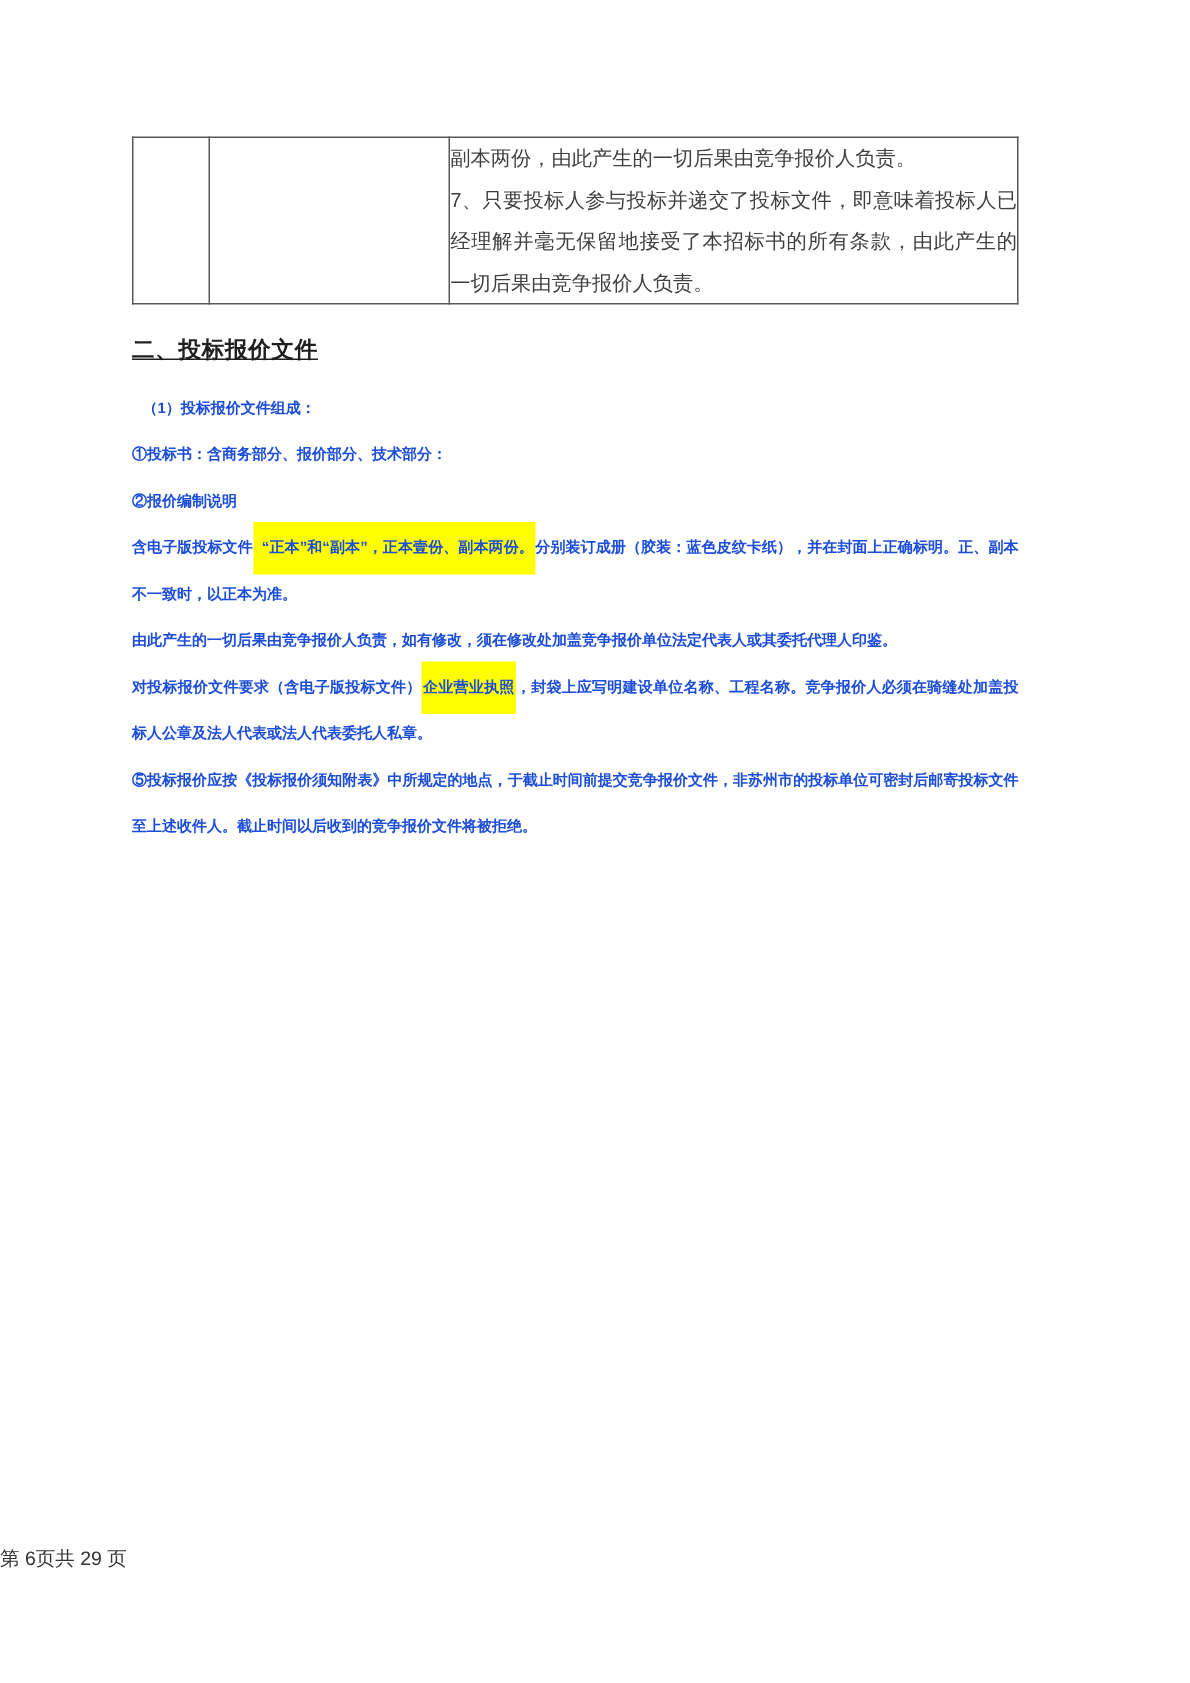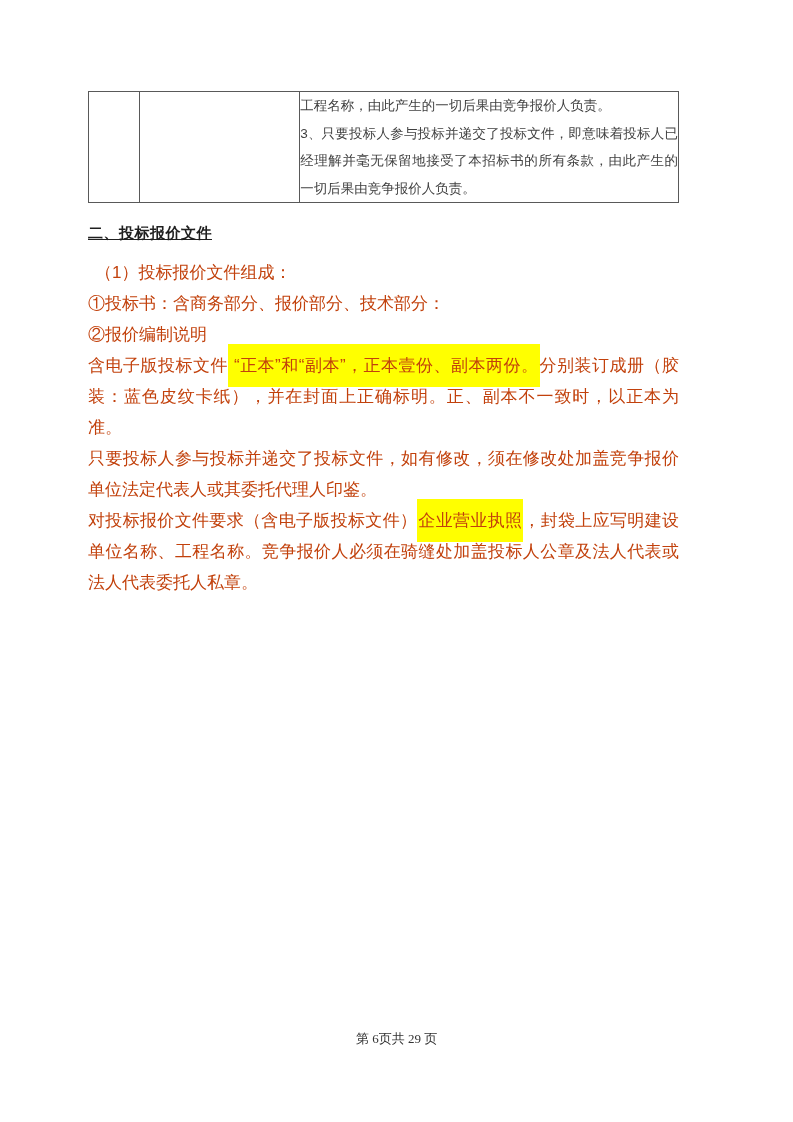--- a/index.html
+++ b/index.html
@@ -41,74 +41,75 @@
   .section-heading {
     margin: 21px 0 14px 0;
     font-size: 15px;
     font-weight: bold;
     color: #1f1f1f;
     letter-spacing: 0.5px;
     text-decoration: underline;
   }
   .para {
     margin: 0;
-    font-size: 17px;
+    font-size: 10px;
     line-height: 31px;
     text-align: justify;
-    color: #c2410c;
+    color: #1d4ed8;
+    font-weight: bold;
   }
   .para.indented { padding-left: 7px; }
   .hl {
     background: #ffff00;
     padding: 12px 1px;
   }
   .hl.lead-space { padding-left: 6px; }
   .footer {
     position: absolute;
     left: 0;
     top: 1030px;
     width: 793px;
-    text-align: center;
-    font-family: Liberation Serif, serif;
+    font-family: Liberation Sans, sans-serif;
     font-size: 13px;
     color: #333333;
   }
 </style>
 </head>
 <body>
 
 <div class="page">
   <div class="content">
 
     <table class="doc-table">
       <tbody>
           <tr>
         <td class="c1"></td>
         <td class="c2"></td>
         <td class="c3">
-          <p>工程名称，由此产生的一切后果由竞争报价人负责。</p>
-          <p>3、只要投标人参与投标并递交了投标文件，即意味着投标人已经理解并毫无保留地接受了本招标书的所有条款，由此产生的一切后果由竞争报价人负责。</p>
+          <p>副本两份，由此产生的一切后果由竞争报价人负责。</p>
+          <p>7、只要投标人参与投标并递交了投标文件，即意味着投标人已经理解并毫无保留地接受了本招标书的所有条款，由此产生的一切后果由竞争报价人负责。</p>
         </td>
       </tr>
     </tbody>
       </table>
 
     <h2 class="section-heading">二、投标报价文件</h2>
 
     <p class="para indented">（1）投标报价文件组成：</p>
 
     <p class="para">①投标书：含商务部分、报价部分、技术部分：</p>
 
     <p class="para">②报价编制说明</p>
 
 
 
     <p class="para"><span>含电子版投标文件</span><span class="hl lead-space">“正本”和“副本”，正本壹份、副本两份。</span><span>分别装订成册（胶装：蓝色皮纹卡纸），并在封面上正确标明。正、副本不一致时，以正本为准。</span></p>
 
-    <p class="para">只要投标人参与投标并递交了投标文件，如有修改，须在修改处加盖竞争报价单位法定代表人或其委托代理人印鉴。</p>
+    <p class="para">由此产生的一切后果由竞争报价人负责，如有修改，须在修改处加盖竞争报价单位法定代表人或其委托代理人印鉴。</p>
 
     <p class="para"><span>对投标报价文件要求（含电子版投标文件）</span><span class="hl">企业营业执照</span><span>，封袋上应写明建设单位名称、工程名称。竞争报价人必须在骑缝处加盖投标人公章及法人代表或法人代表委托人私章。</span></p>
 
+    <p class="para">⑤投标报价应按《投标报价须知附表》中所规定的地点，于截止时间前提交竞争报价文件，非苏州市的投标单位可密封后邮寄投标文件至上述收件人。截止时间以后收到的竞争报价文件将被拒绝。</p>
 
   </div>
 
   <div class="footer">第 6页共 29 页</div>
 </div>
 
 </body></html>

